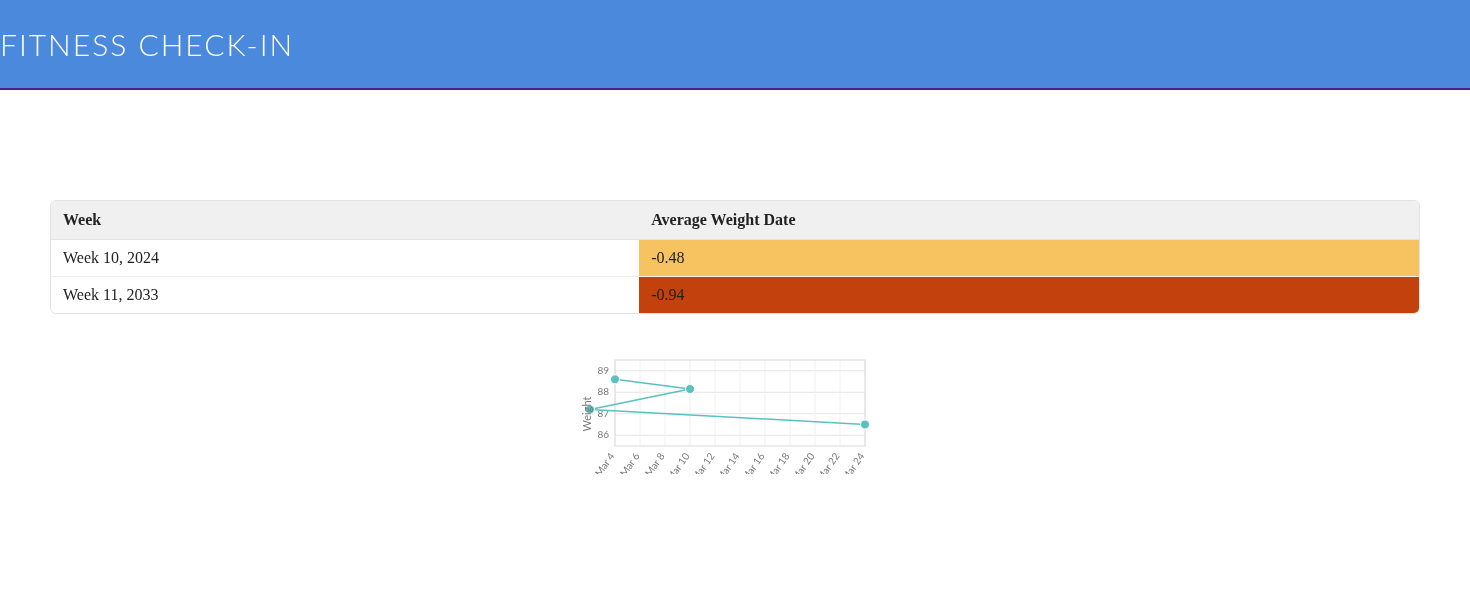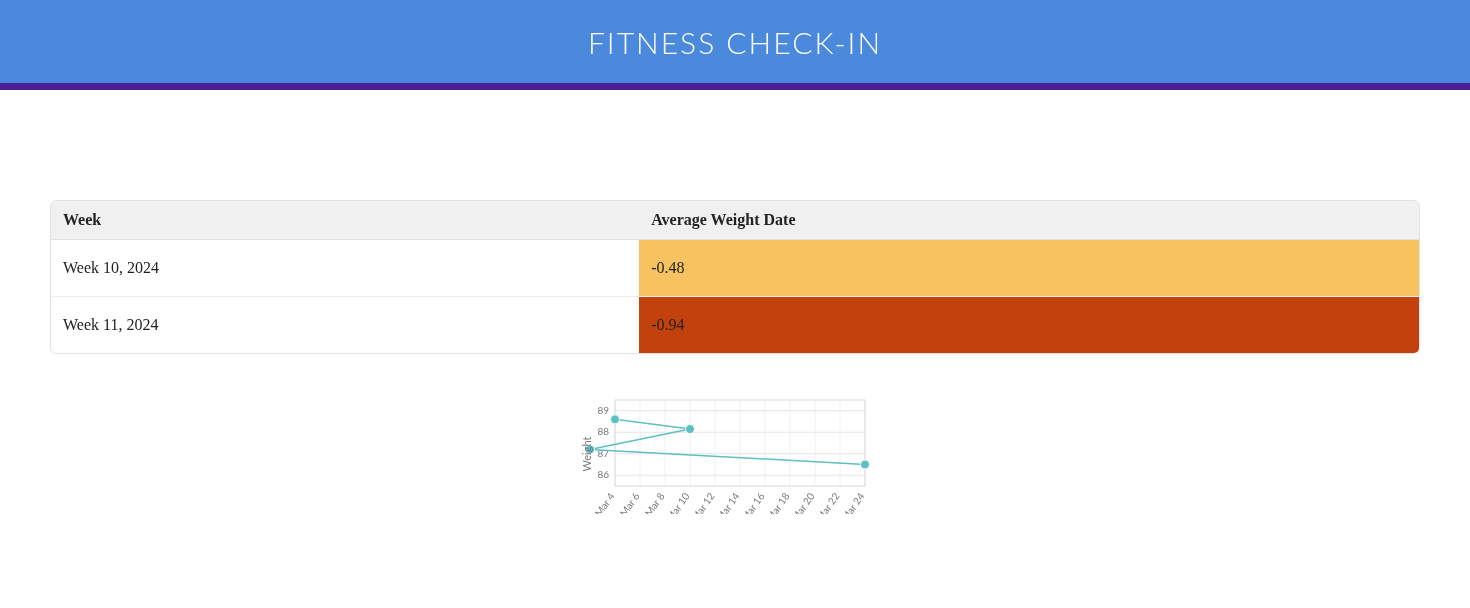--- a/index.html
+++ b/index.html
@@ -1,39 +1,39 @@
 <!DOCTYPE html>
 <html><head>
 <meta charset="utf-8">
 <style>
   * { box-sizing: border-box; }
   html, body { margin:0; padding:0; font-family: "Lato","Helvetica Neue",Arial,sans-serif; color:#222; background:#fff; }
   .header {
     background:#4a89dc;
-    border-bottom:7px solid #4c1d95;
+    border-bottom:2px solid #4c1d95;
     height:90px;
-    display:flex; align-items:center; justify-content:center;
+    display:flex; align-items:center; justify-content:flex-start;
   }
   .header h1 {
     color:#fff; font-weight:300; letter-spacing:2px;
     font-size:30px; margin:0;
   }
   .content { padding:110px 50px 40px 50px; }
   table.data {
     width:100%; border-collapse:separate; border-spacing:0;
     border:1px solid #e3e3e3; border-radius:6px; overflow:hidden;
     font-size:16px;
     font-family:Liberation Serif, serif;
   }
   table.data th {
     background:#f0f0f0; text-align:left; font-weight:600;
     padding:10px 12px; border-bottom:1px solid #e3e3e3;
   }
   table.data td {
-    padding:19px 12px; border-top:1px solid #eee;
+    padding:9px 12px; border-top:1px solid #eee;
   }
   table.data tr:first-child td { border-top:none; }
   td.val { color:#222;margin-top:12px; }
   .status-yellow { background:#f6c360; }
   .status-green  { background:#c2410c; }
   .chart-wrap { display:flex; justify-content:center; margin-top:40px; }
   .chart-box { position:relative; width:320px; }
   .ylabel {
     position:absolute; left:-6px; top:50%;
     transform: translateY(-50%) rotate(-90deg);
@@ -60,21 +60,21 @@
         <th style="width:43%;">Week</th>
         <th>Average Weight Date</th>
       </tr>
     </thead>
     <tbody id="tbody">
         <tr>
           <td>Week 10, 2024</td>
           <td class="val status-yellow">-0.48</td>
         </tr>
         <tr>
-          <td>Week 11, 2024</td>
+          <td>Week 11, 2033</td>
           <td class="val status-green">-0.94</td>
         </tr>
       </tbody>
   </table>
 
   <div class="chart-wrap">
     <div class="chart-box">
       <span class="ylabel">Weight</span>
       <svg id="chart-svg" width="300" height="120">
           <line x1="40" y1="81.25" x2="290" y2="81.25" stroke="#e5e5e5" stroke-width="1"></line>

